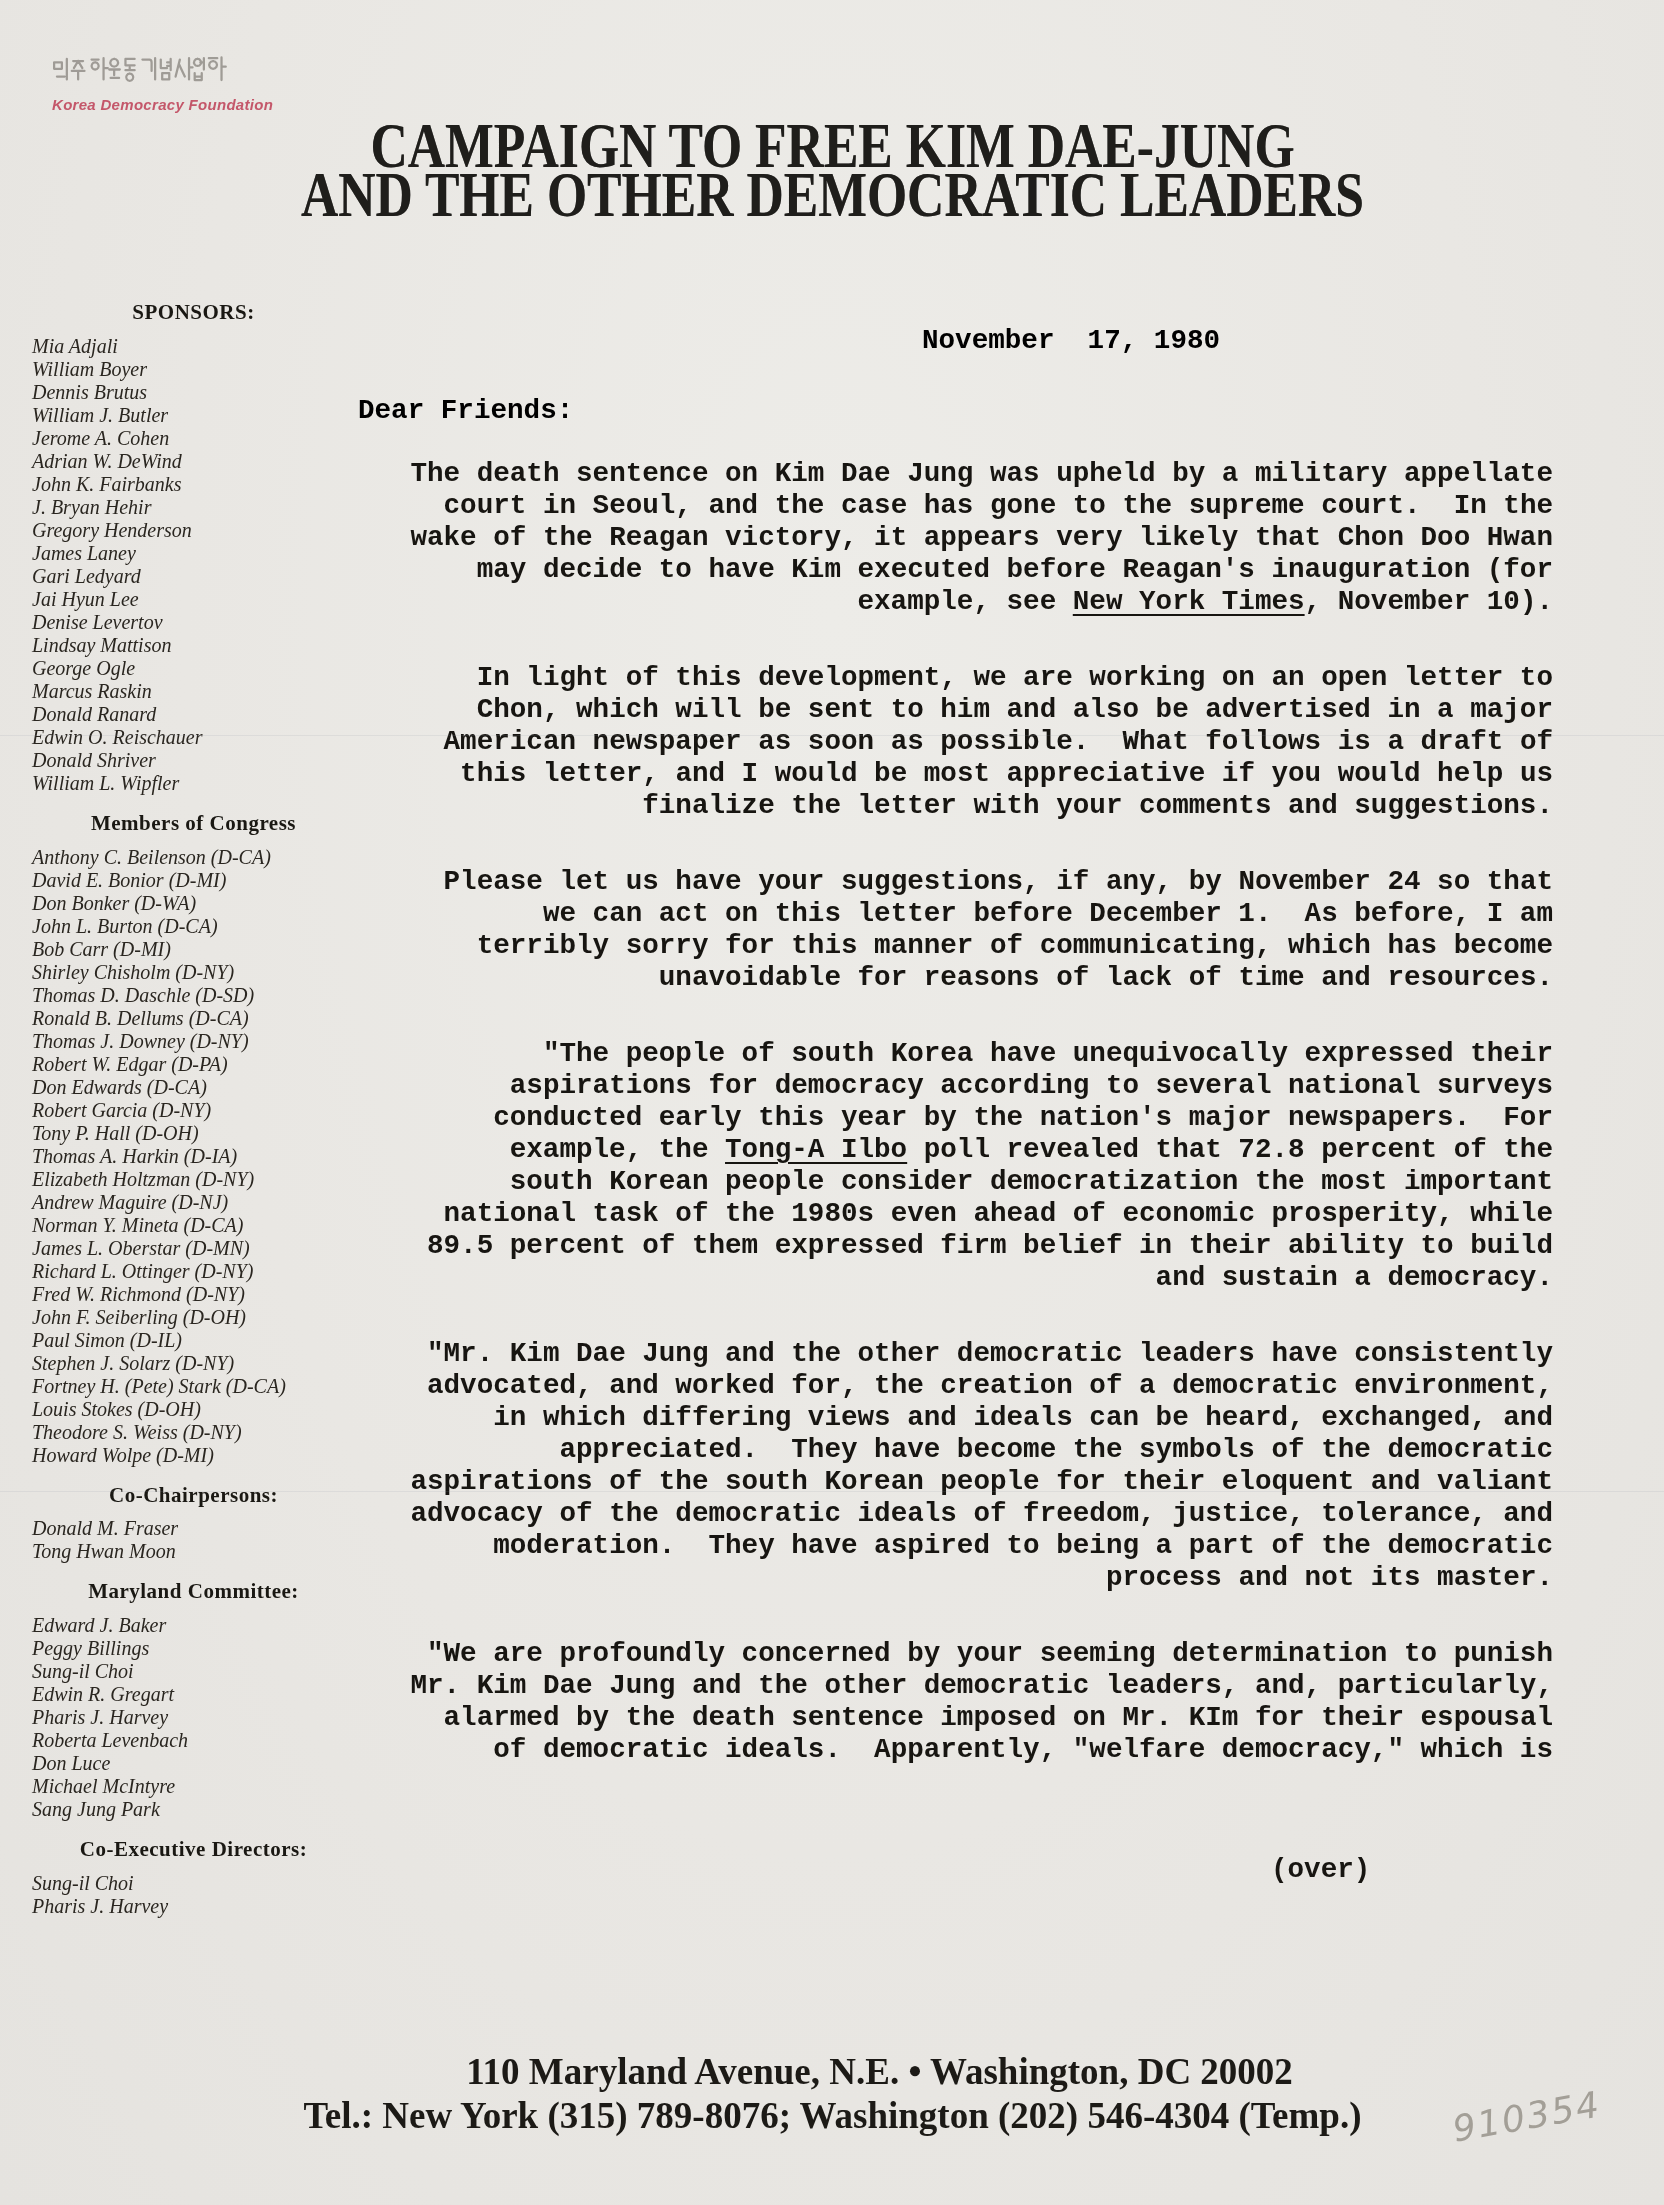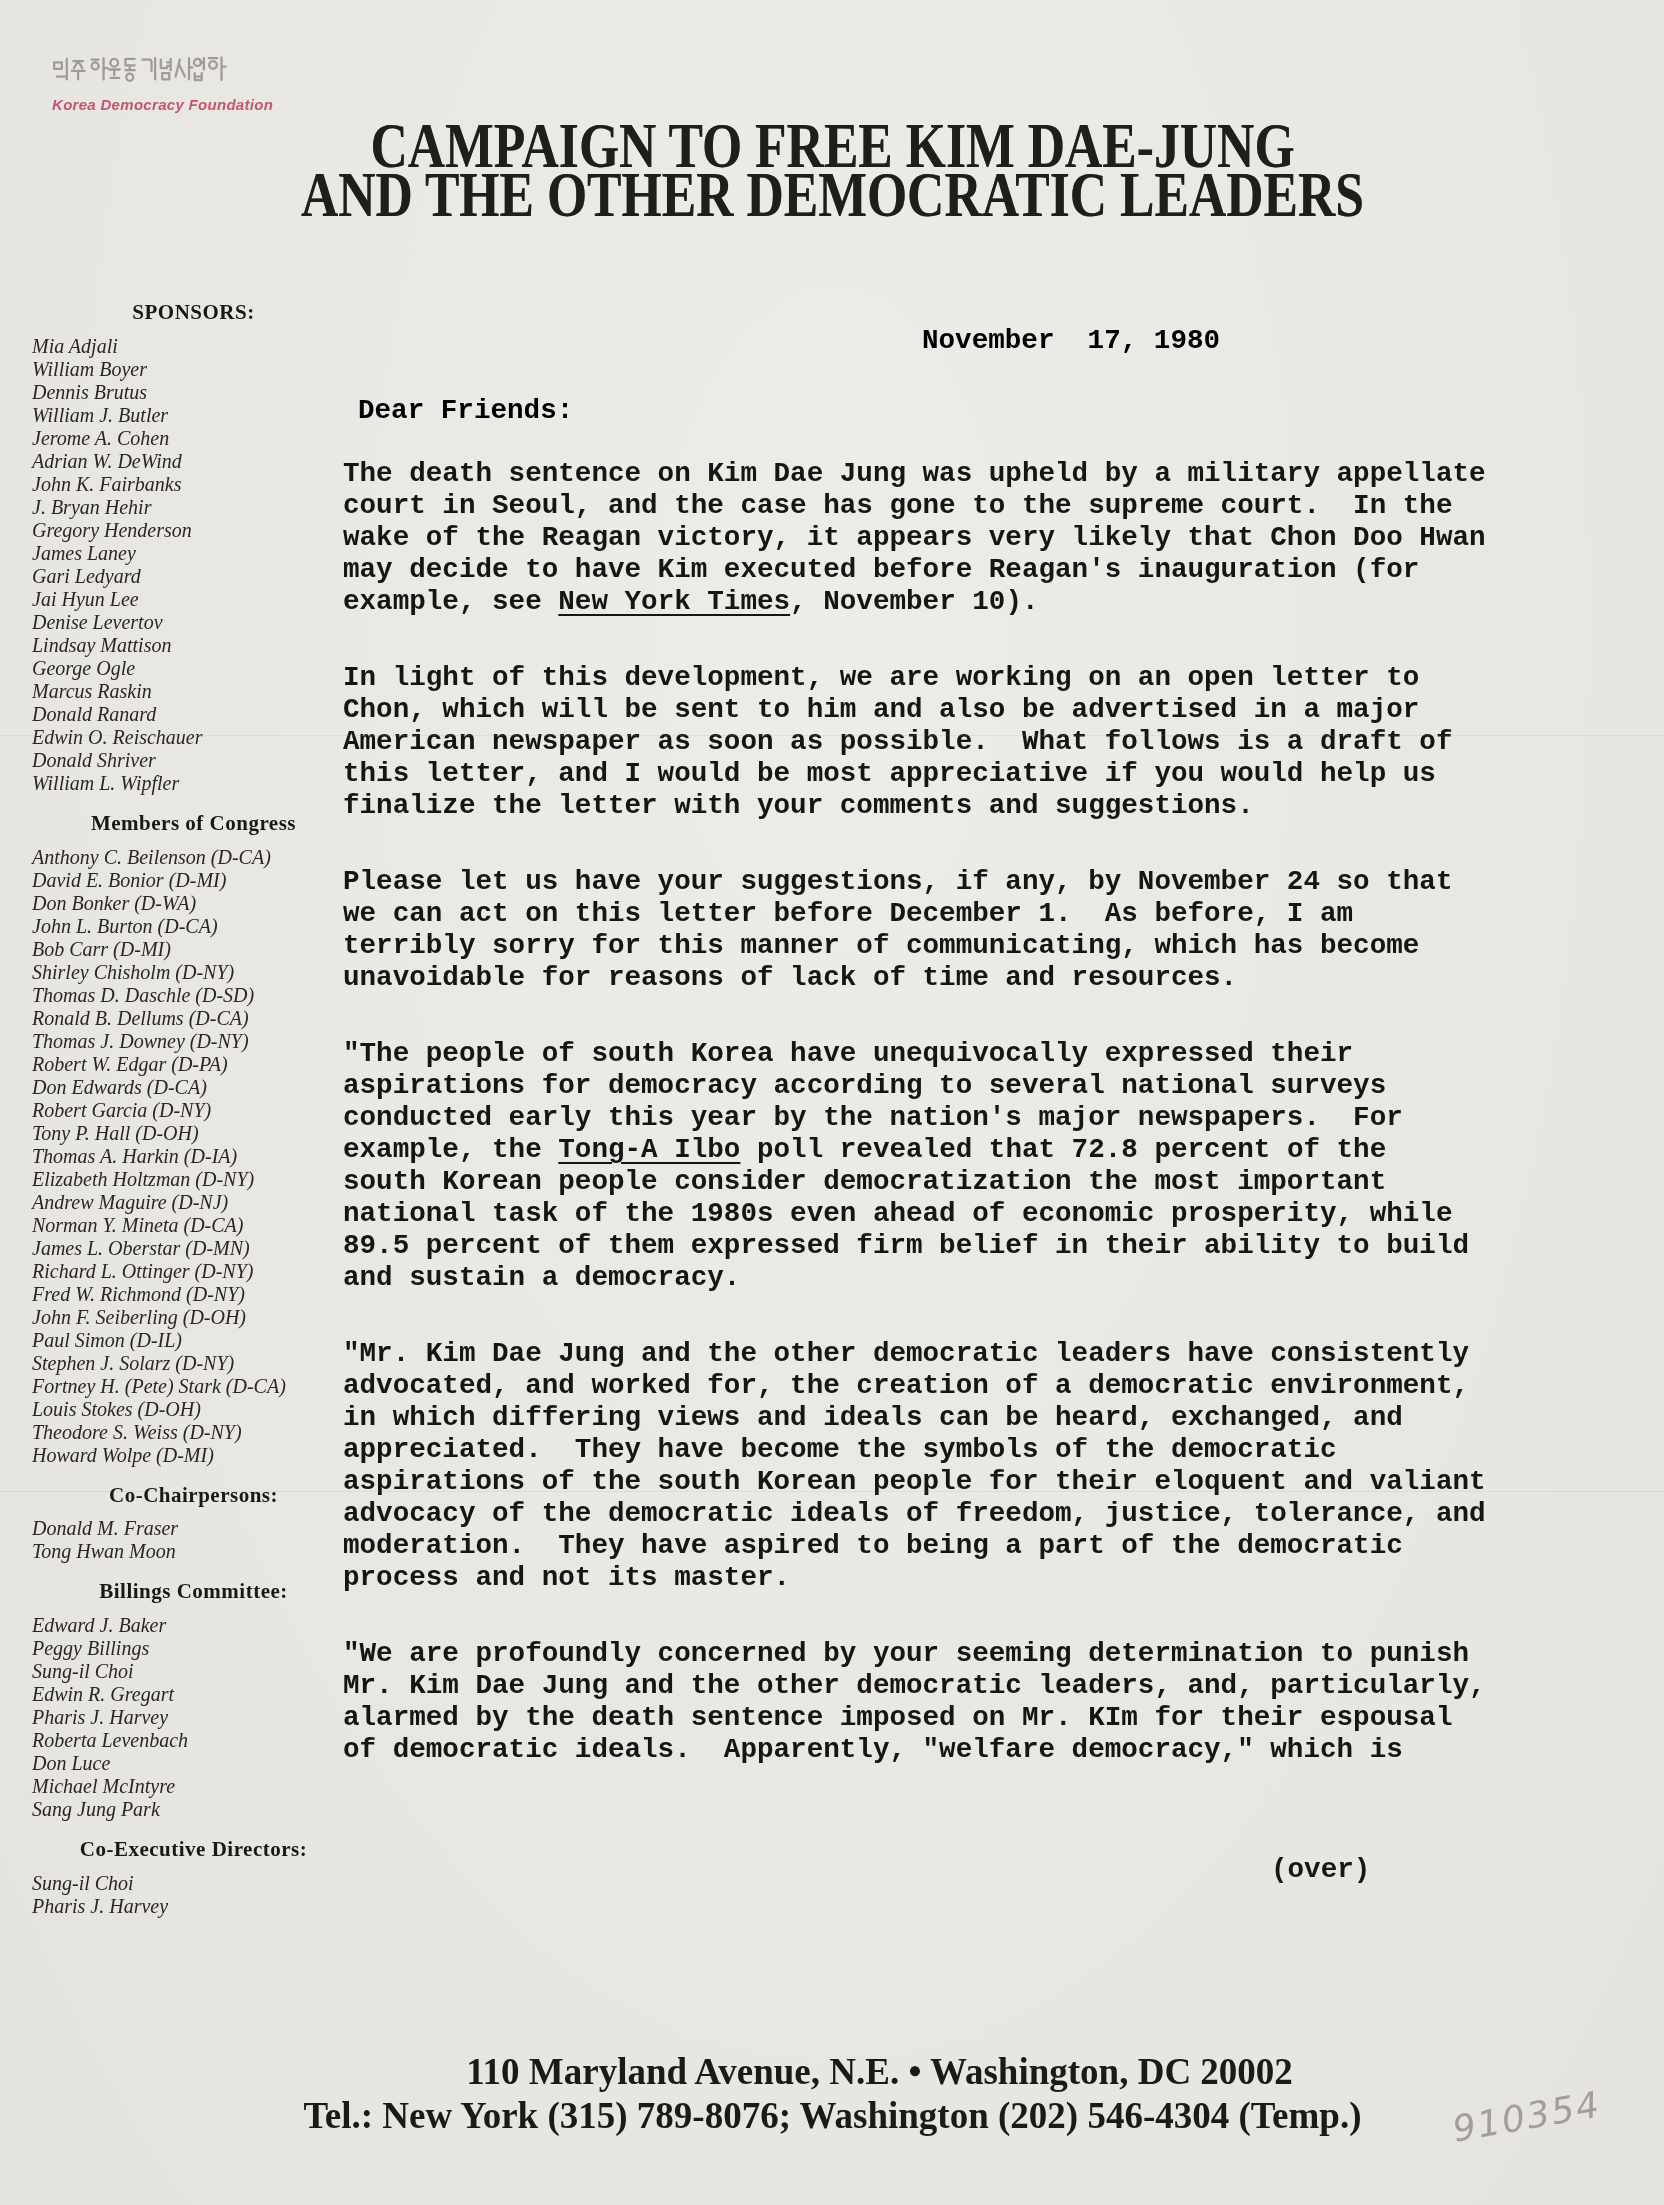--- a/index.html
+++ b/index.html
@@ -25,21 +25,21 @@
               letter-spacing:0.5px;margin:0 0 10.8px 0;text-align:center;}
   .sb-list{margin:0 0 16px 0;}
   .sb-name{font:italic 400 20px/23px "Liberation Serif", serif;white-space:nowrap;color:#2a2620;}
   .tw,.line{color:#171511;}
   .letter-date{position:absolute;left:922px;top:325px;white-space:pre;
                font:700 27.6px/32px "Liberation Mono", monospace;}
   .salutation{position:absolute;left:358px;top:395px;white-space:pre;
               font:700 27.6px/32px "Liberation Mono", monospace;}
   .paragraphs{position:absolute;left:343px;top:458px;width:1210px;}
   .para{margin:0 0 44px 0;}
-  .line{white-space:pre;font:700 27.6px/32px "Liberation Mono", monospace;}
+  .line{white-space:pre;font:700 27.6px/32px "Liberation Mono", monospace;text-align:right;}
   .u{text-decoration:underline;text-decoration-thickness:2px;text-underline-offset:5.4px;}
   .over-note{position:absolute;left:1271px;top:1854px;white-space:pre;
              font:700 27.6px/32px "Liberation Mono", monospace;color:#171511;}
 
   
   .footer-line{position:absolute;left:0;width:100%;text-align:center;
                font-family:"Liberation Serif", serif;font-weight:700;color:#1c1a16;white-space:pre;}
   .footer-address{top:2051px;font-size:37px;line-height:42px;padding-left:47px;}
   .footer-phone{top:2095px;font-size:37px;line-height:42px;}
 
@@ -128,21 +128,21 @@
         <div class="sb-name">Fortney H. (Pete) Stark (D-CA)</div>
         <div class="sb-name">Louis Stokes (D-OH)</div>
         <div class="sb-name">Theodore S. Weiss (D-NY)</div>
         <div class="sb-name">Howard Wolpe (D-MI)</div>
       </div>
       <div class="sb-heading">Co-Chairpersons:</div>
       <div class="sb-list">
         <div class="sb-name">Donald M. Fraser</div>
         <div class="sb-name">Tong Hwan Moon</div>
       </div>
-      <div class="sb-heading">Billings Committee:</div>
+      <div class="sb-heading">Maryland Committee:</div>
       <div class="sb-list">
         <div class="sb-name">Edward J. Baker</div>
         <div class="sb-name">Peggy Billings</div>
         <div class="sb-name">Sung-il Choi</div>
         <div class="sb-name">Edwin R. Gregart</div>
         <div class="sb-name">Pharis J. Harvey</div>
         <div class="sb-name">Roberta Levenbach</div>
         <div class="sb-name">Don Luce</div>
         <div class="sb-name">Michael McIntyre</div>
         <div class="sb-name">Sang Jung Park</div>

